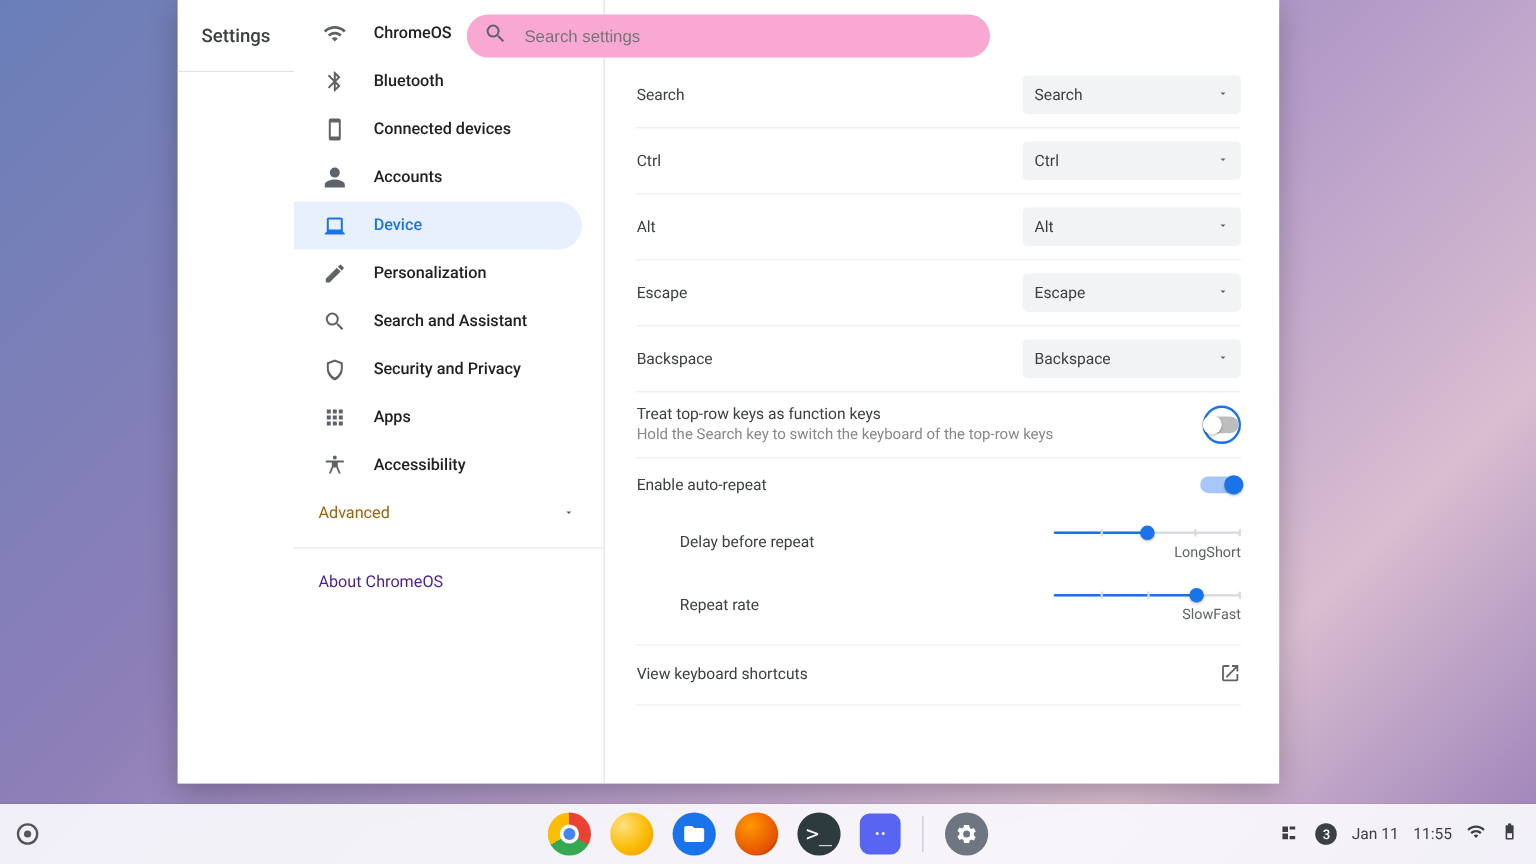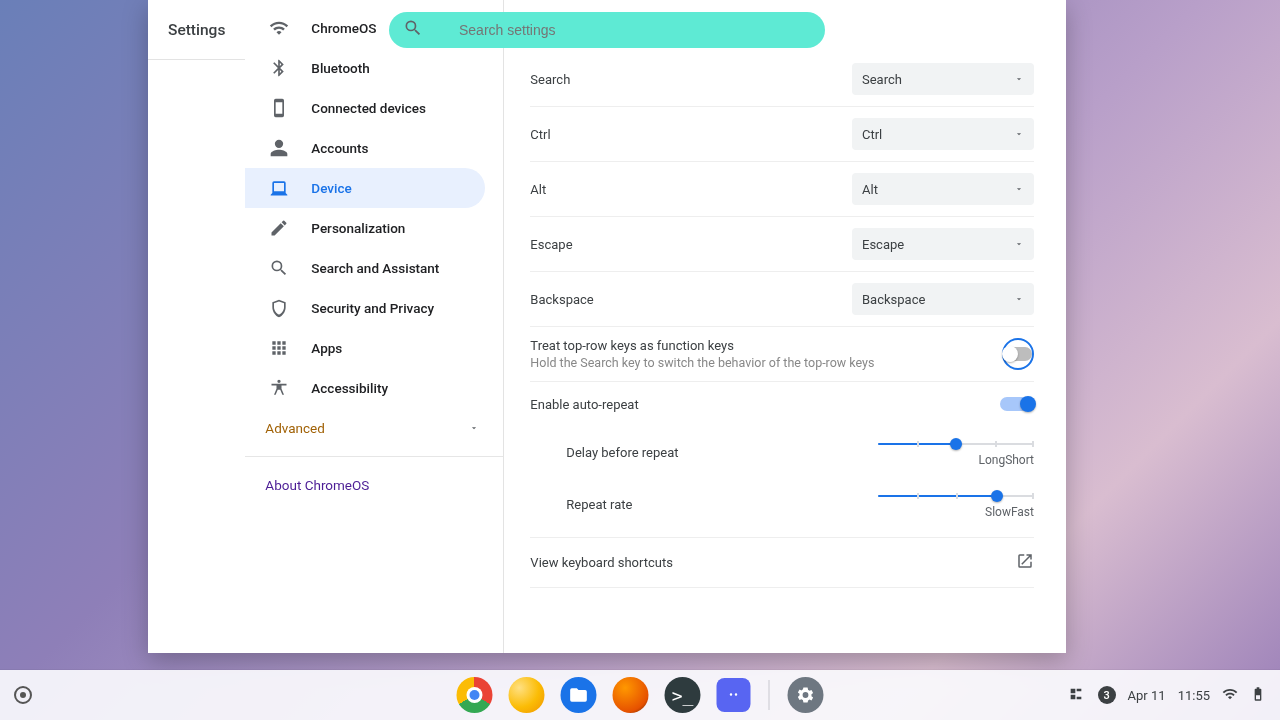--- a/index.html
+++ b/index.html
@@ -21,22 +21,22 @@
     height: 60px;
     display: flex; align-items: center;
     padding: 0 20px;
     border-bottom: 1px solid #e3e3e3;
   }
   .header-title { font-size: 15.5px; color: #3c4043; font-weight: 500; }
   .search-wrap {
     margin-left: auto; margin-right: auto;
     position: absolute; left: 50%; transform: translateX(-50%);
     width: 436px; height: 36px;
-    background: #5eead4; border-radius: 18px;
-    display: flex; align-items: center; padding: 0 14px; gap: 22px;
+    background: #f9a8d4; border-radius: 18px;
+    display: flex; align-items: center; padding: 0 14px;
   }
   .search-wrap svg { width: 20px; height: 20px; fill: #5f6368; }
   .search-input {
     border: none; background: transparent; outline: none;
     font-size: 14px; color: #5f6368; margin-left: 14px; flex: 1;
   }
   .body { flex: 1; display: flex; overflow: hidden; }
   .sidebar {
     width: 259px; border-right: 1px solid #e3e3e3;
     padding-top: 8px; display: flex; flex-direction: column;
@@ -278,21 +278,21 @@
           <span>Backspace</span>
           <span><svg viewBox="0 0 24 24">
                 <path d="M7 10l5 5 5-5z"></path>
               </svg></span>
         </div>
       </div>
 
       <div class="row">
         <div class="row-left">
           <span class="row-label">Treat top-row keys as function keys</span>
-          <span class="row-sub">Hold the Search key to switch the behavior of the top-row keys</span>
+          <span class="row-sub">Hold the Search key to switch the keyboard of the top-row keys</span>
         </div>
         <div class="focus-ring">
           <div class="toggle off">
               <div class="knob"></div>
             </div>
         </div>
       </div>
 
       <div class="row noborder">
         <span class="row-label">Enable auto-repeat</span>
@@ -377,21 +377,21 @@
         <svg width="20" height="20" viewBox="0 0 24 24" fill="#fff">
           <path d="M19.14 12.94a7.49 7.49 0 000-1.88l2.03-1.58-2-3.46-2.39.96a7.6 7.6 0 00-1.63-.94L14.5 3h-5l-.65 2.54c-.58.24-1.12.55-1.63.94l-2.39-.96-2 3.46 2.03 1.58a7.49 7.49 0 000 1.88L2.83 14.5l2 3.46 2.39-.96c.5.39 1.05.7 1.63.94L9.5 21h5l.65-2.54c.58-.24 1.12-.55 1.63-.94l2.39.96 2-3.46-2.03-1.58zM12 15.5A3.5 3.5 0 1115.5 12 3.5 3.5 0 0112 15.5z"></path>
         </svg>
       </div>
   </div>
   <div class="status">
     <span class="holding"><svg viewBox="0 0 24 24">
           <path d="M4 4h7v7H4V4zm0 9h7v7H4v-7zm9 3h7v4h-7v-4zm0-12h7v4h-7V4z"></path>
         </svg></span>
     <span class="badge">3</span>
-    <span>Apr 11</span>
+    <span>Jan 11</span>
     <span>11:55</span>
     <span><svg viewBox="0 0 24 24">
           <path d="M1 9l2 2c4.97-4.97 13.03-4.97 18 0l2-2C16.93 2.93 7.07 2.93 1 9zm8 8l3 3 3-3a4.24 4.24 0 00-6 0zm-4-4l2 2a7.07 7.07 0 0110 0l2-2C15.14 9.14 8.86 9.14 5 13z"></path>
         </svg></span>
     <span><svg viewBox="0 0 24 24">
           <path d="M15.67 4H14V2h-4v2H8.33A1.33 1.33 0 007 5.33v15.34A1.33 1.33 0 008.33 22h7.34A1.33 1.33 0 0017 20.67V5.33A1.33 1.33 0 0015.67 4zM15 20H9v-6h6v6z"></path>
         </svg></span>
   </div>
 </div>
 

